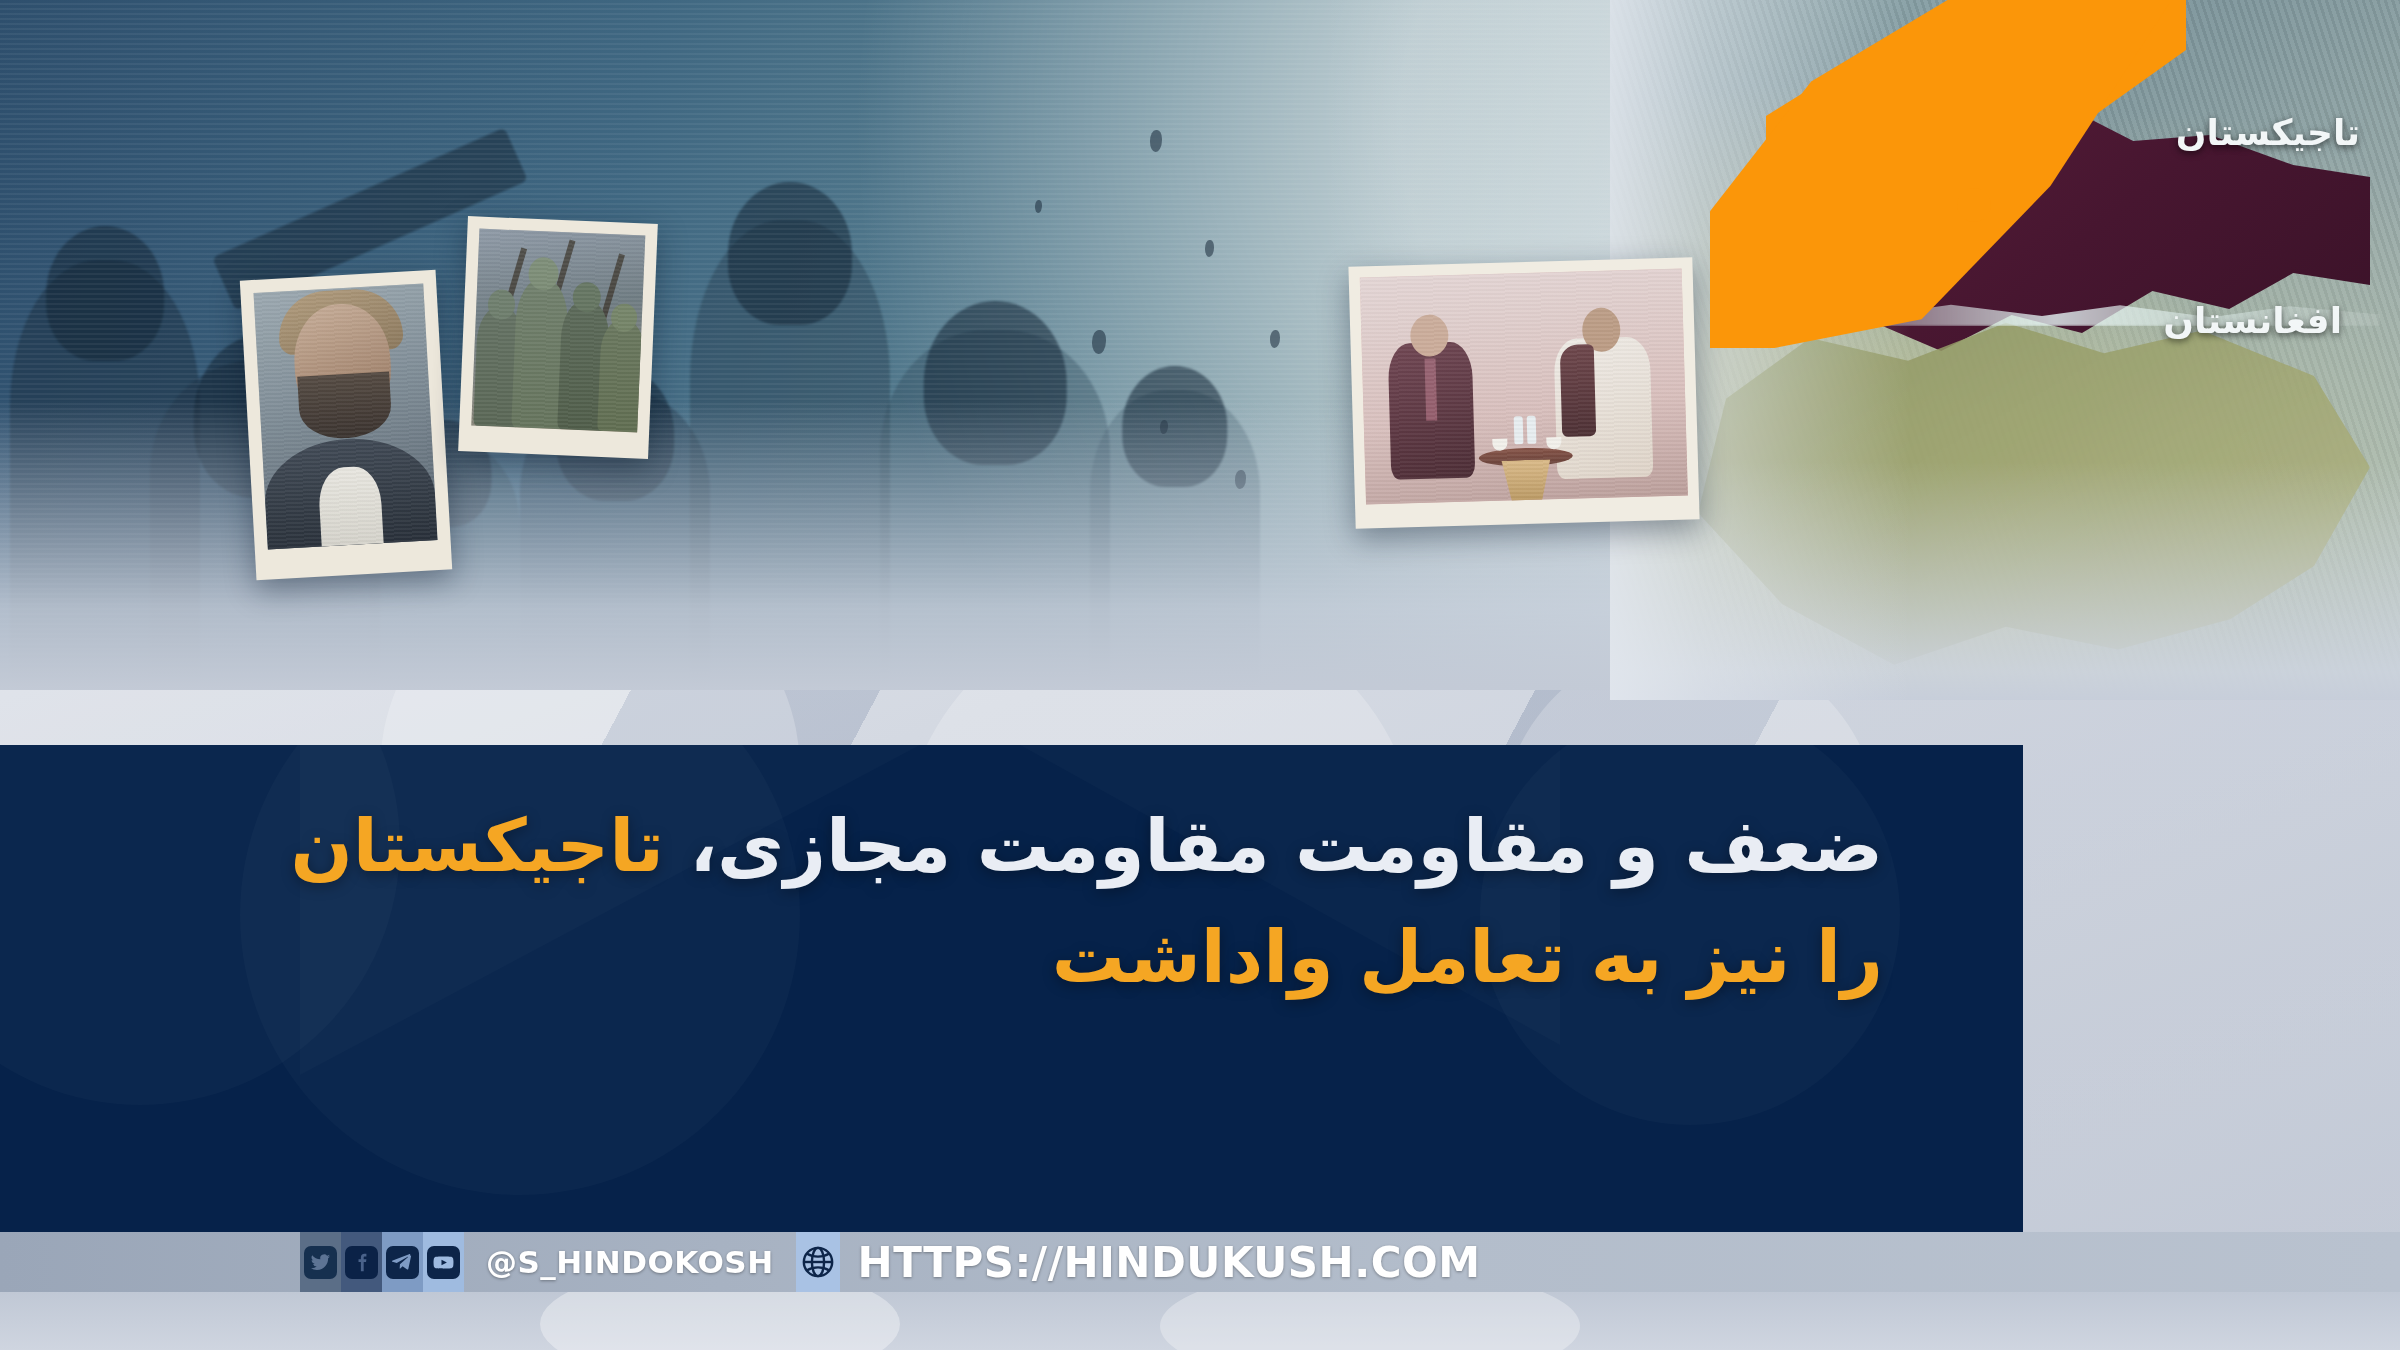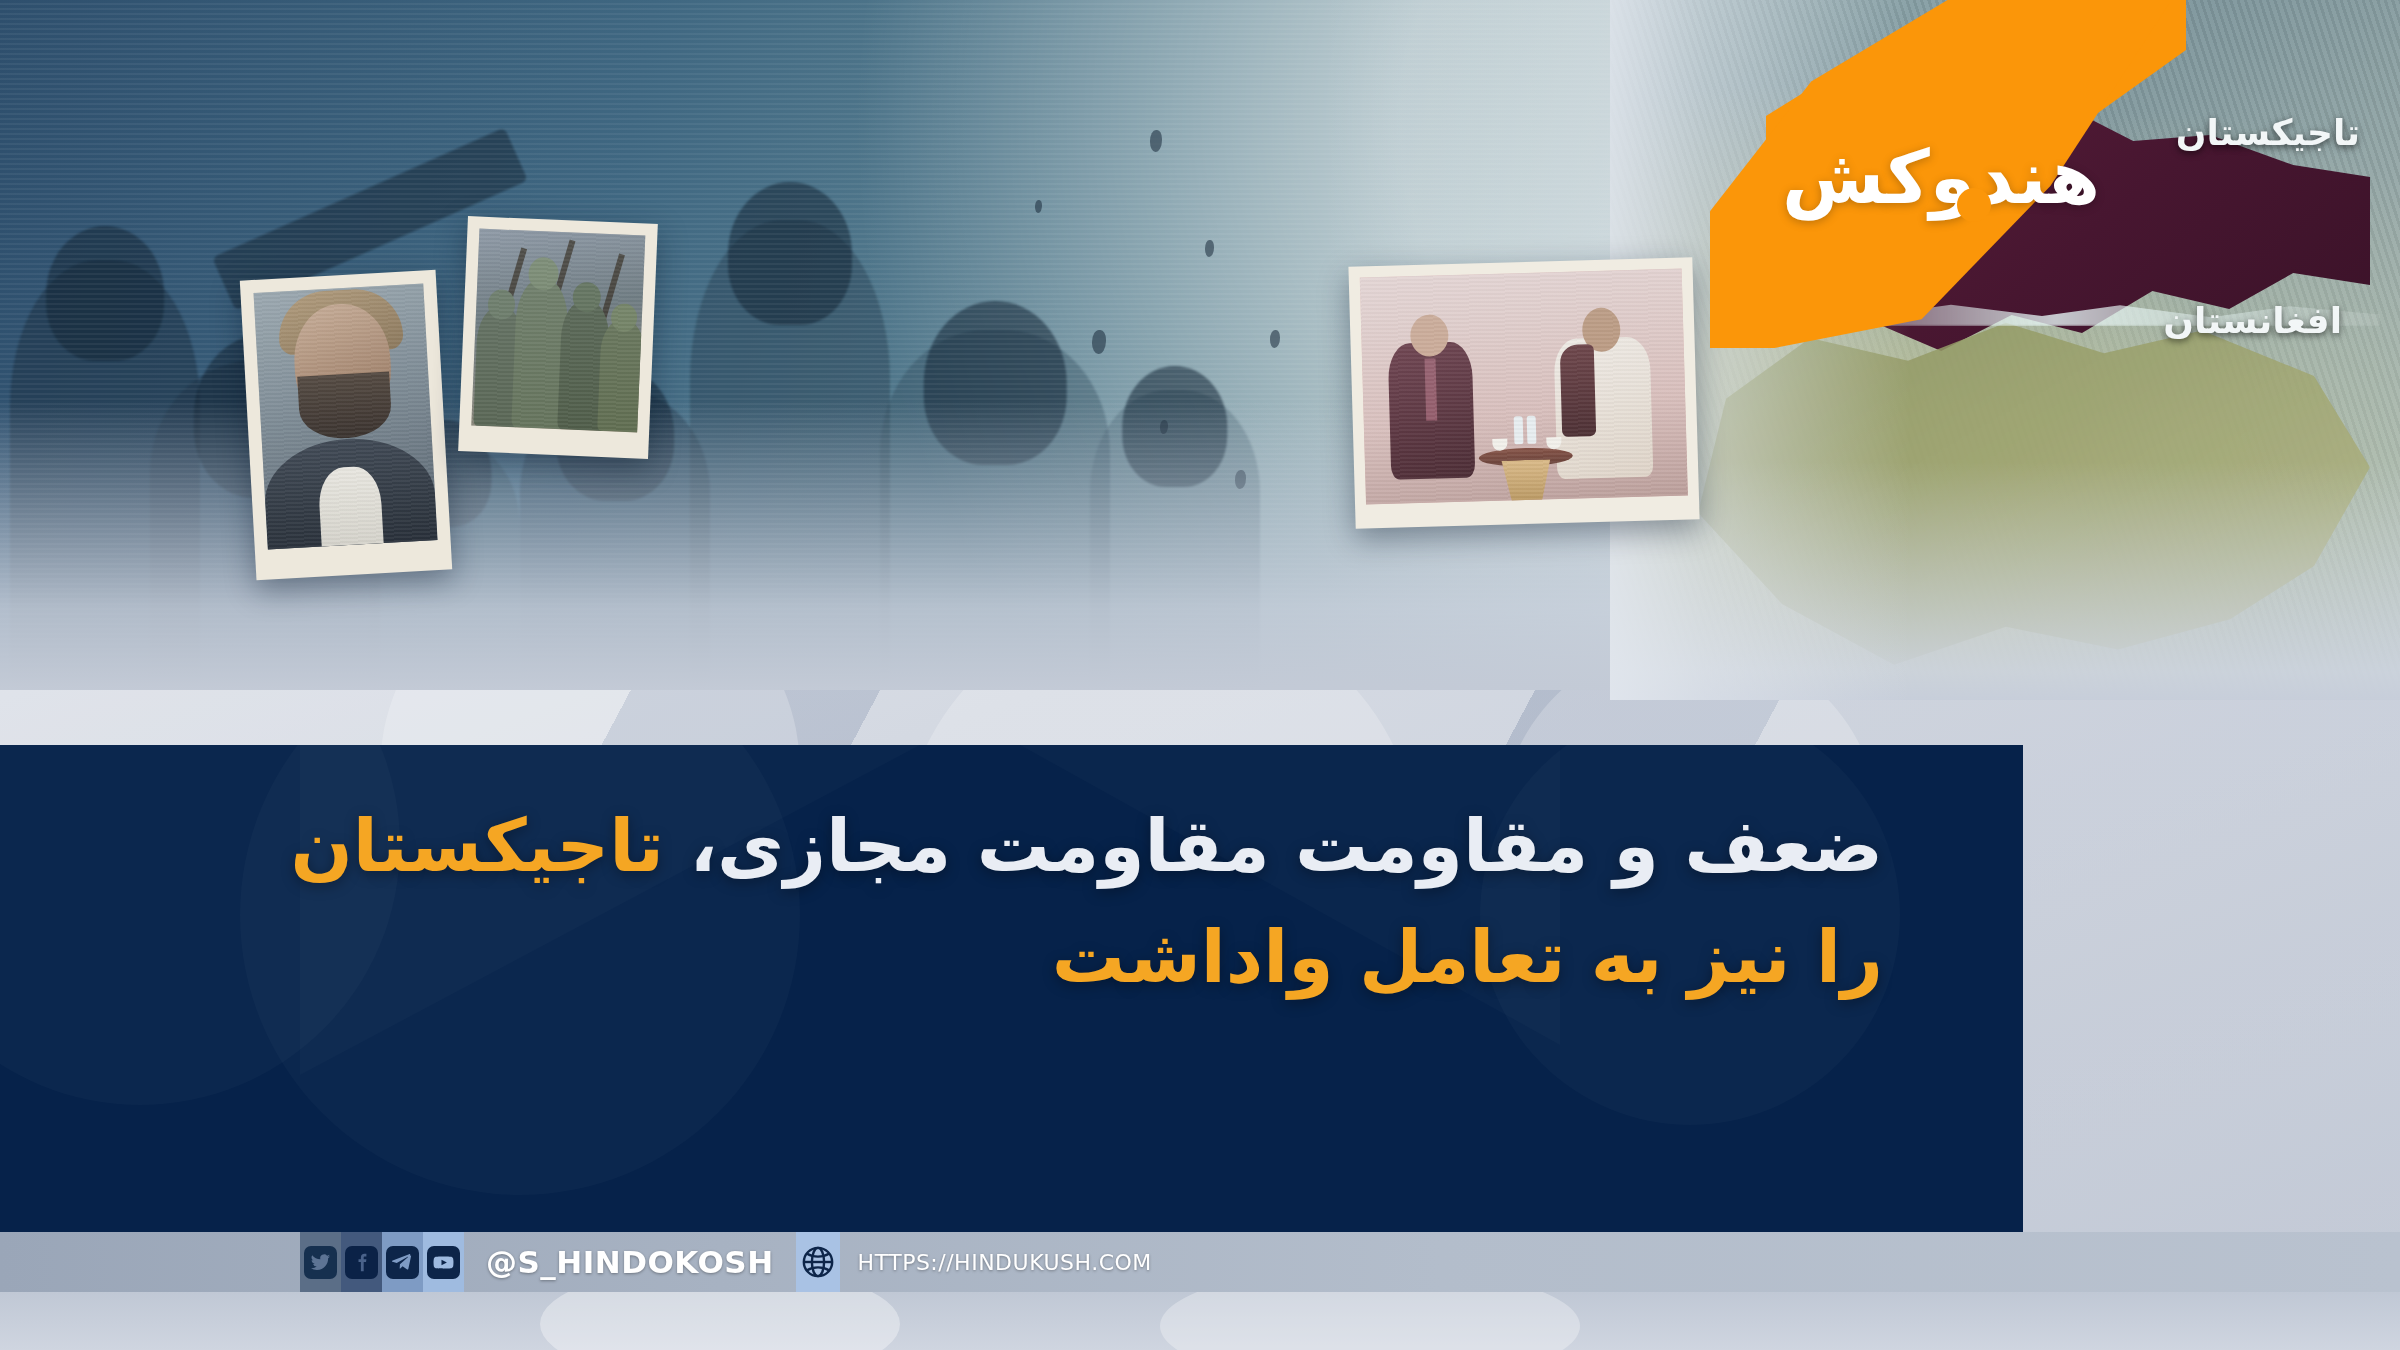--- a/index.html
+++ b/index.html
@@ -304,21 +304,21 @@
     color:#ffffff; font-size:31px; font-weight:700; letter-spacing:.5px;
     margin-left:22px; font-family:"DejaVu Sans","Liberation Sans",sans-serif;
     text-shadow:0 1px 3px rgba(0,0,0,.35);
   }
   .globe-wrap{
     width:44px; height:60px; margin-left:22px; background:#a9c2e4;
     display:flex; align-items:center; justify-content:center;
   }
   .globe-wrap svg{ width:34px; height:34px; }
   .site{
-    color:#ffffff; font-size:22px; font-weight:400; letter-spacing:.5px;
+    color:#ffffff; font-size:42px; font-weight:700; letter-spacing:.5px;
     margin-left:18px; font-family:"DejaVu Sans","Liberation Sans",sans-serif;
     text-shadow:0 1px 3px rgba(0,0,0,.35);
   }
 
   
   .wm{ position:absolute; border-radius:50%; background:rgba(255,255,255,.22); }
 </style>
 </head>
 <body>
 
@@ -403,21 +403,20 @@
       <div class="cup" style="left:182px;"></div>
       <div class="bottle" style="left:150px;"></div>
       <div class="bottle" style="left:163px;"></div>
       <div class="grain"></div>
       <div class="tint"></div>
     </div>
   </div>
 
   <div class="logo-swoosh2"></div>
   <div class="logo-swoosh"></div>
-  <div class="logo-word">هندوکش</div>
   <div class="logo-dot"></div>
 
   <div class="headline-panel">
     <div class="hp-dec" style="left:-120px;top:-160px;width:520px;height:520px;"></div>
     <div class="hp-dec" style="left:240px;top:-110px;width:560px;height:560px;"></div>
     <div class="hp-dec" style="left:1480px;top:-40px;width:420px;height:420px;"></div>
     <div class="hp-tri" style="left:300px;top:0;width:620px;height:330px;clip-path:polygon(0 0,100% 0,0 100%);"></div>
     <div class="hp-tri" style="left:1020px;top:0;width:540px;height:300px;clip-path:polygon(100% 0,100% 100%,0 0);"></div>
 
     <div class="headline">

